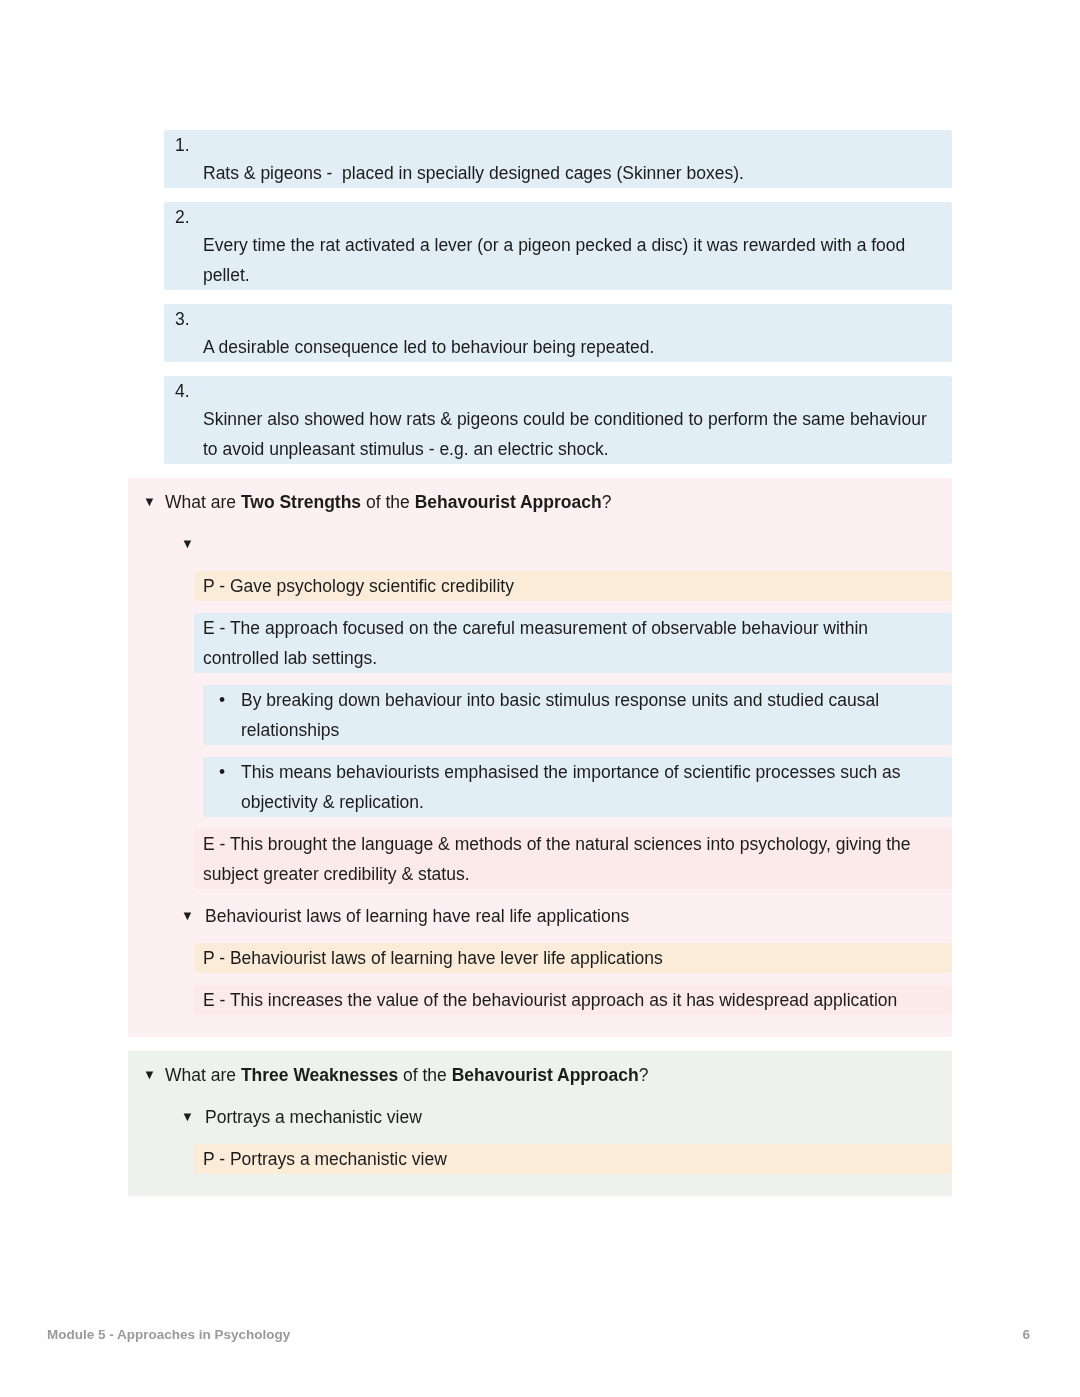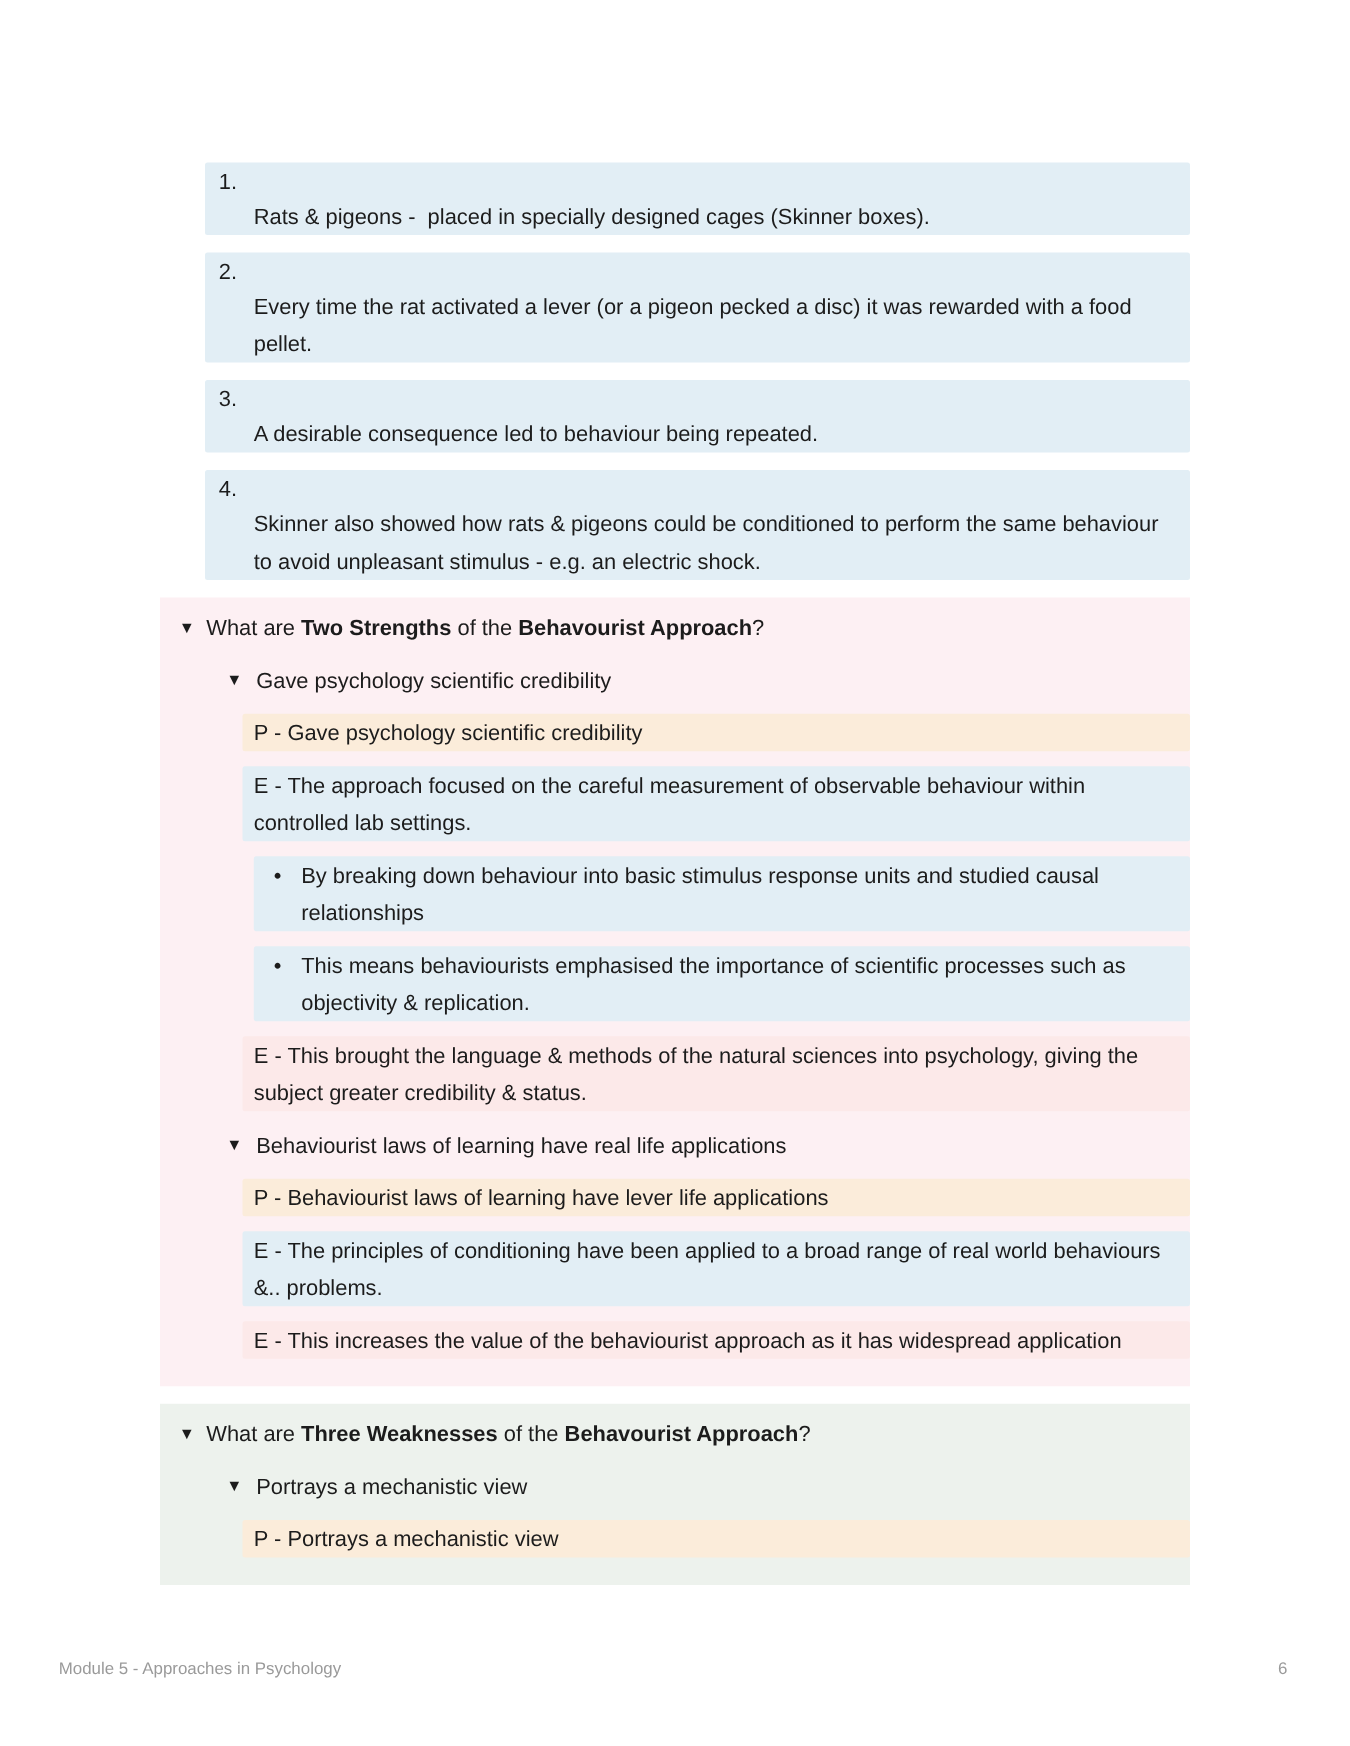--- a/index.html
+++ b/index.html
@@ -104,20 +104,21 @@
     position: absolute;
     top: 1326px;
     left: 0;
     width: 1080px;
     padding: 0 50px 0 47px;
     display: flex;
     justify-content: space-between;
     font-size: 13.5px;
     color: var(--footer-gray);
     line-height: 18px;
+    font-weight: bold;
   }
 </style>
 </head>
 <body>
 
 <div class="page">
 
   <div class="num-item">
     <span class="num">1.</span>
     <span class="txt">Rats &amp; pigeons -  placed in specially designed cages (Skinner boxes).</span>
@@ -137,40 +138,38 @@
 
   <section class="section pink">
 
     <div class="toggle-row">
       <span class="tri">▼</span>
       <span class="txt"><span class="txt">What are </span><span class="term txt">Two Strengths</span><span class="txt"> of the </span><span class="term txt">Behavourist Approach</span><span class="txt">?</span></span>
     </div>
 
     <div class="toggle-row nested">
       <span class="tri">▼</span>
-      <span class="txt">Gave psychology scientific credibility</span>
     </div>
     <div class="pe orange txt">P - Gave psychology scientific credibility</div>
     <div class="pe blue txt">E - The approach focused on the careful measurement of observable behaviour within controlled lab settings.</div>
     <div class="bullet">
       <span class="dot"></span>
       <span class="txt">By breaking down behaviour into basic stimulus response units and studied causal relationships</span>
     </div>
     <div class="bullet">
       <span class="dot"></span>
       <span class="txt">This means behaviourists emphasised the importance of scientific processes such as objectivity &amp; replication.</span>
     </div>
     <div class="pe red txt">E - This brought the language &amp; methods of the natural sciences into psychology, giving the subject greater credibility &amp; status.</div>
 
     <div class="toggle-row nested spaced">
       <span class="tri">▼</span>
       <span class="txt">Behaviourist laws of learning have real life applications</span>
     </div>
     <div class="pe orange txt">P - Behaviourist laws of learning have lever life applications</div>
-    <div class="pe blue txt">E - The principles of conditioning have been applied to a broad range of real world behaviours &amp;.. problems.</div>
     <div class="pe red txt">E - This increases the value of the behaviourist approach as it has widespread application</div>
 
   </section>
 
   <div class="gap"></div>
 
   <section class="section green">
 
     <div class="toggle-row">
       <span class="tri">▼</span>

